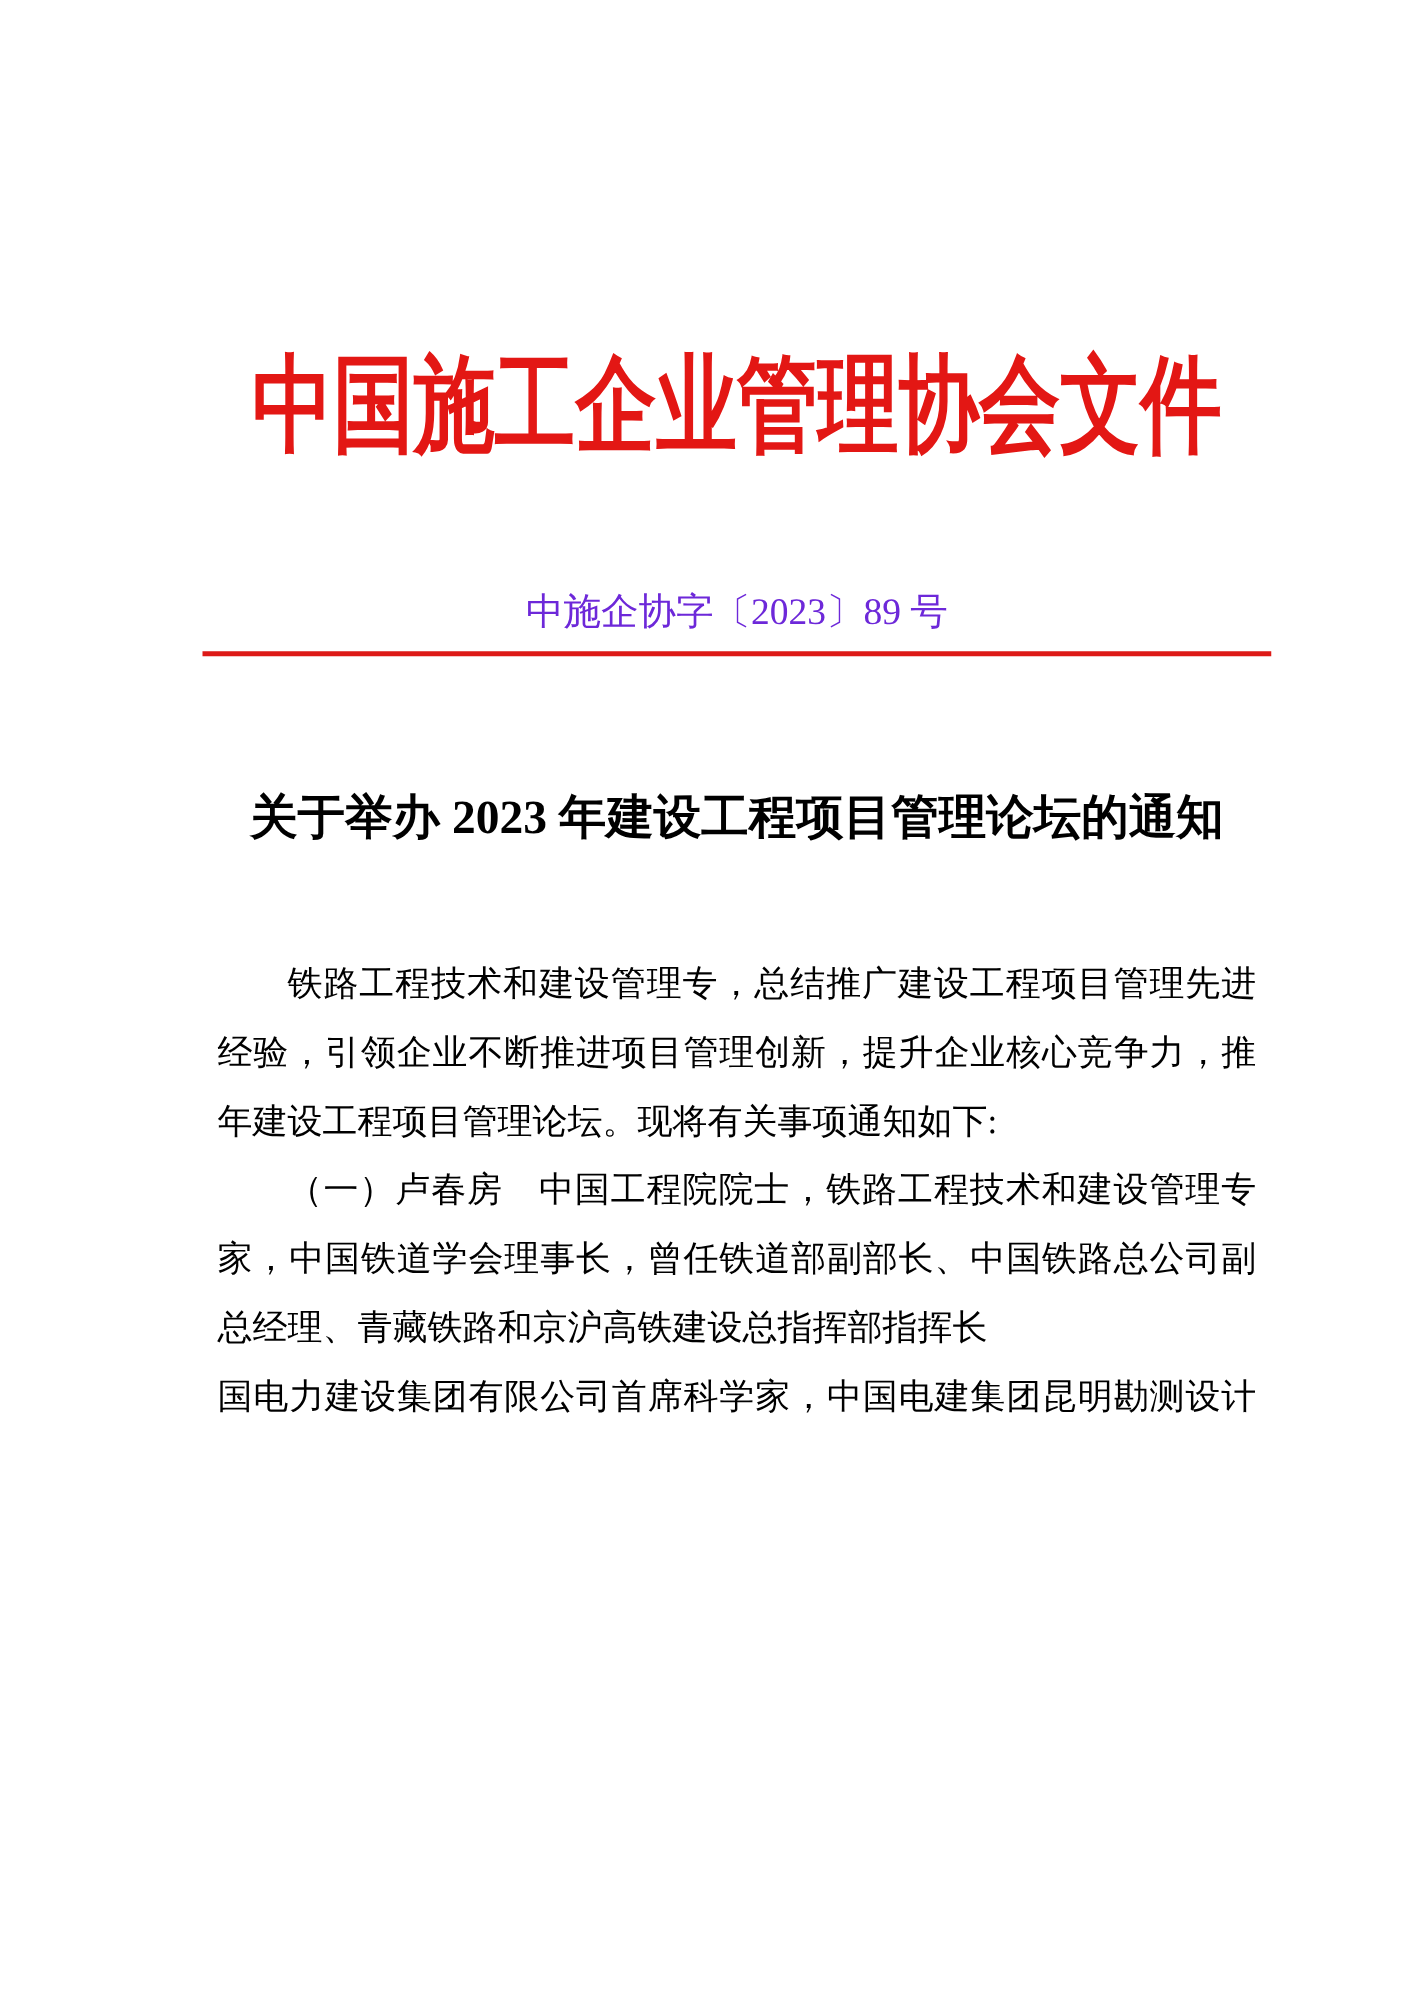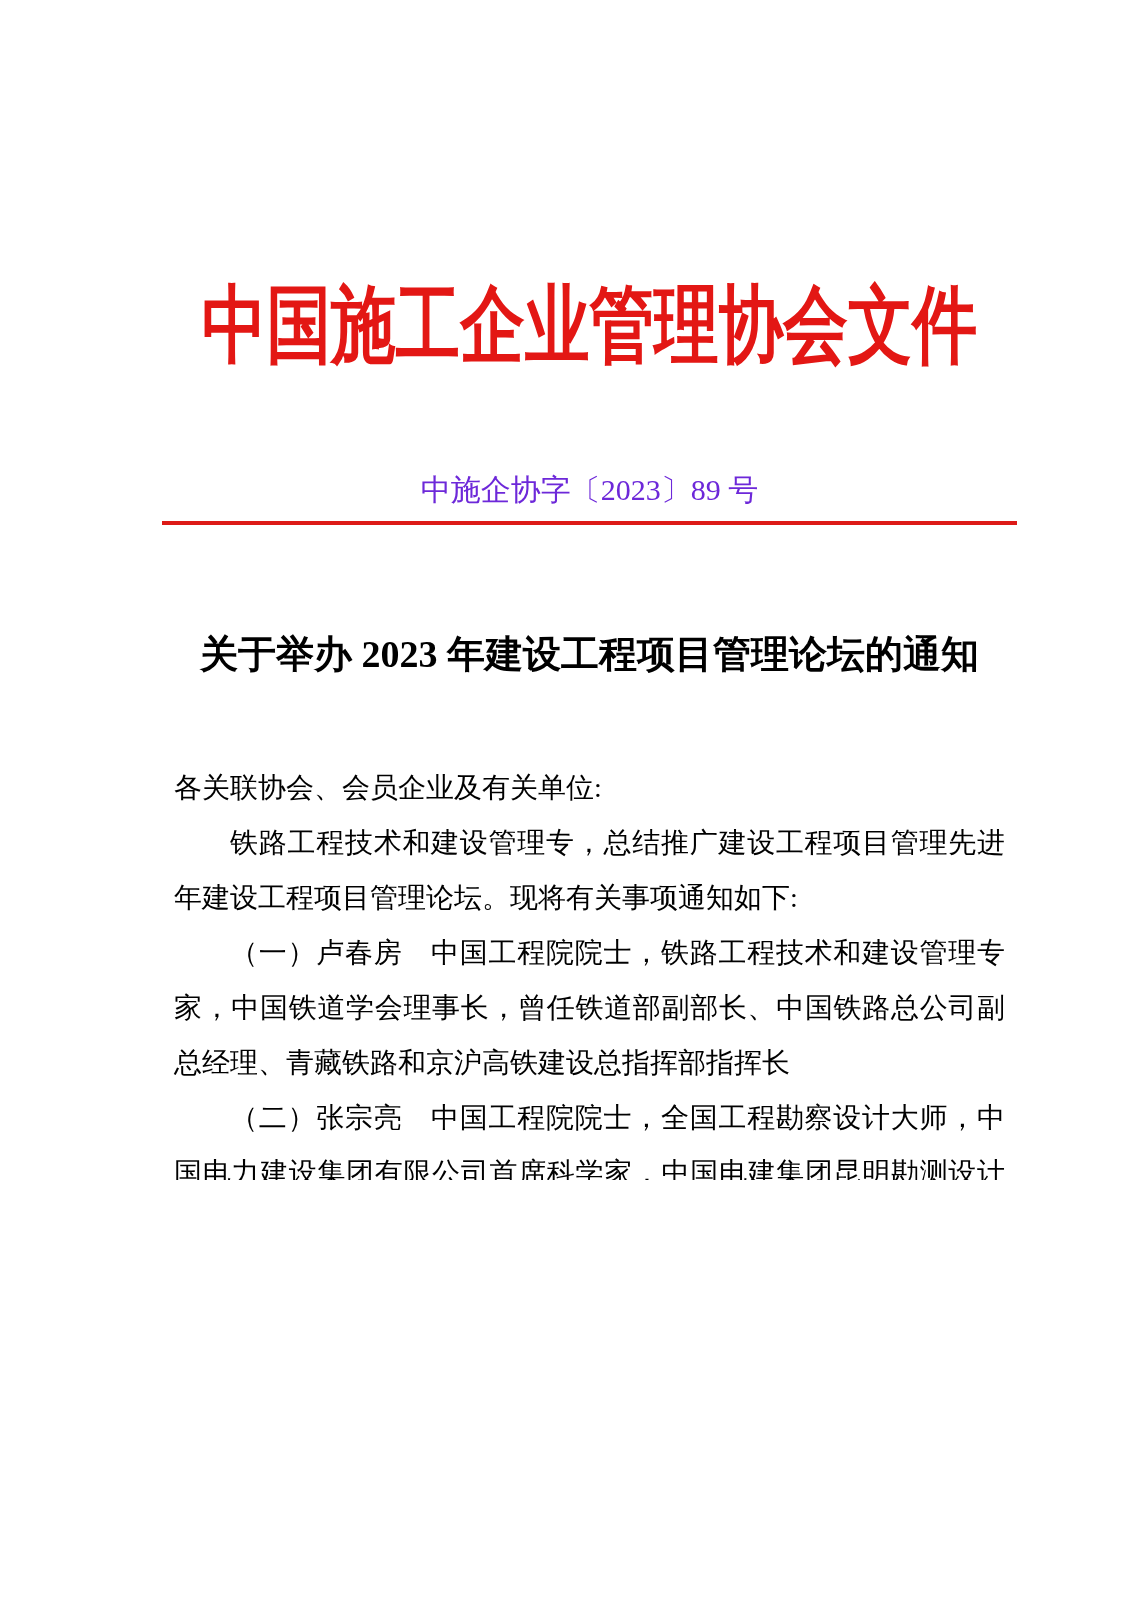--- a/index.html
+++ b/index.html
@@ -105,24 +105,23 @@
 <div class="page">
   <div class="header-title">中国施工企业管理协会文件</div>
 
   <div class="doc-number">中施企协字〔2023〕89 号</div>
 
   <div class="red-rule"></div>
 
   <div class="main-title">关于举办 2023 年建设工程项目管理论坛的通知</div>
 
   <div class="body-text">
-      <div class="body-line">各关联协会、会员企业及有关单位:</div>
       <div class="body-line indent justify">铁路工程技术和建设管理专，总结推广建设工程项目管理先进</div>
+      <div class="body-line justify">经验，引领企业不断推进项目管理创新，提升企业核心竞争力，推</div>
       <div class="body-line">年建设工程项目管理论坛。现将有关事项通知如下:</div>
       <div class="body-line indent justify">（一）卢春房　中国工程院院士，铁路工程技术和建设管理专</div>
       <div class="body-line justify">家，中国铁道学会理事长，曾任铁道部副部长、中国铁路总公司副</div>
       <div class="body-line">总经理、青藏铁路和京沪高铁建设总指挥部指挥长</div>
-      <div class="body-line indent justify">（二）张宗亮　中国工程院院士，全国工程勘察设计大师，中</div>
       <div class="body-line justify">国电力建设集团有限公司首席科学家，中国电建集团昆明勘测设计</div>
     </div>
 
   <div class="page-number">— 1 —</div>
 </div>
 
 </body></html>

